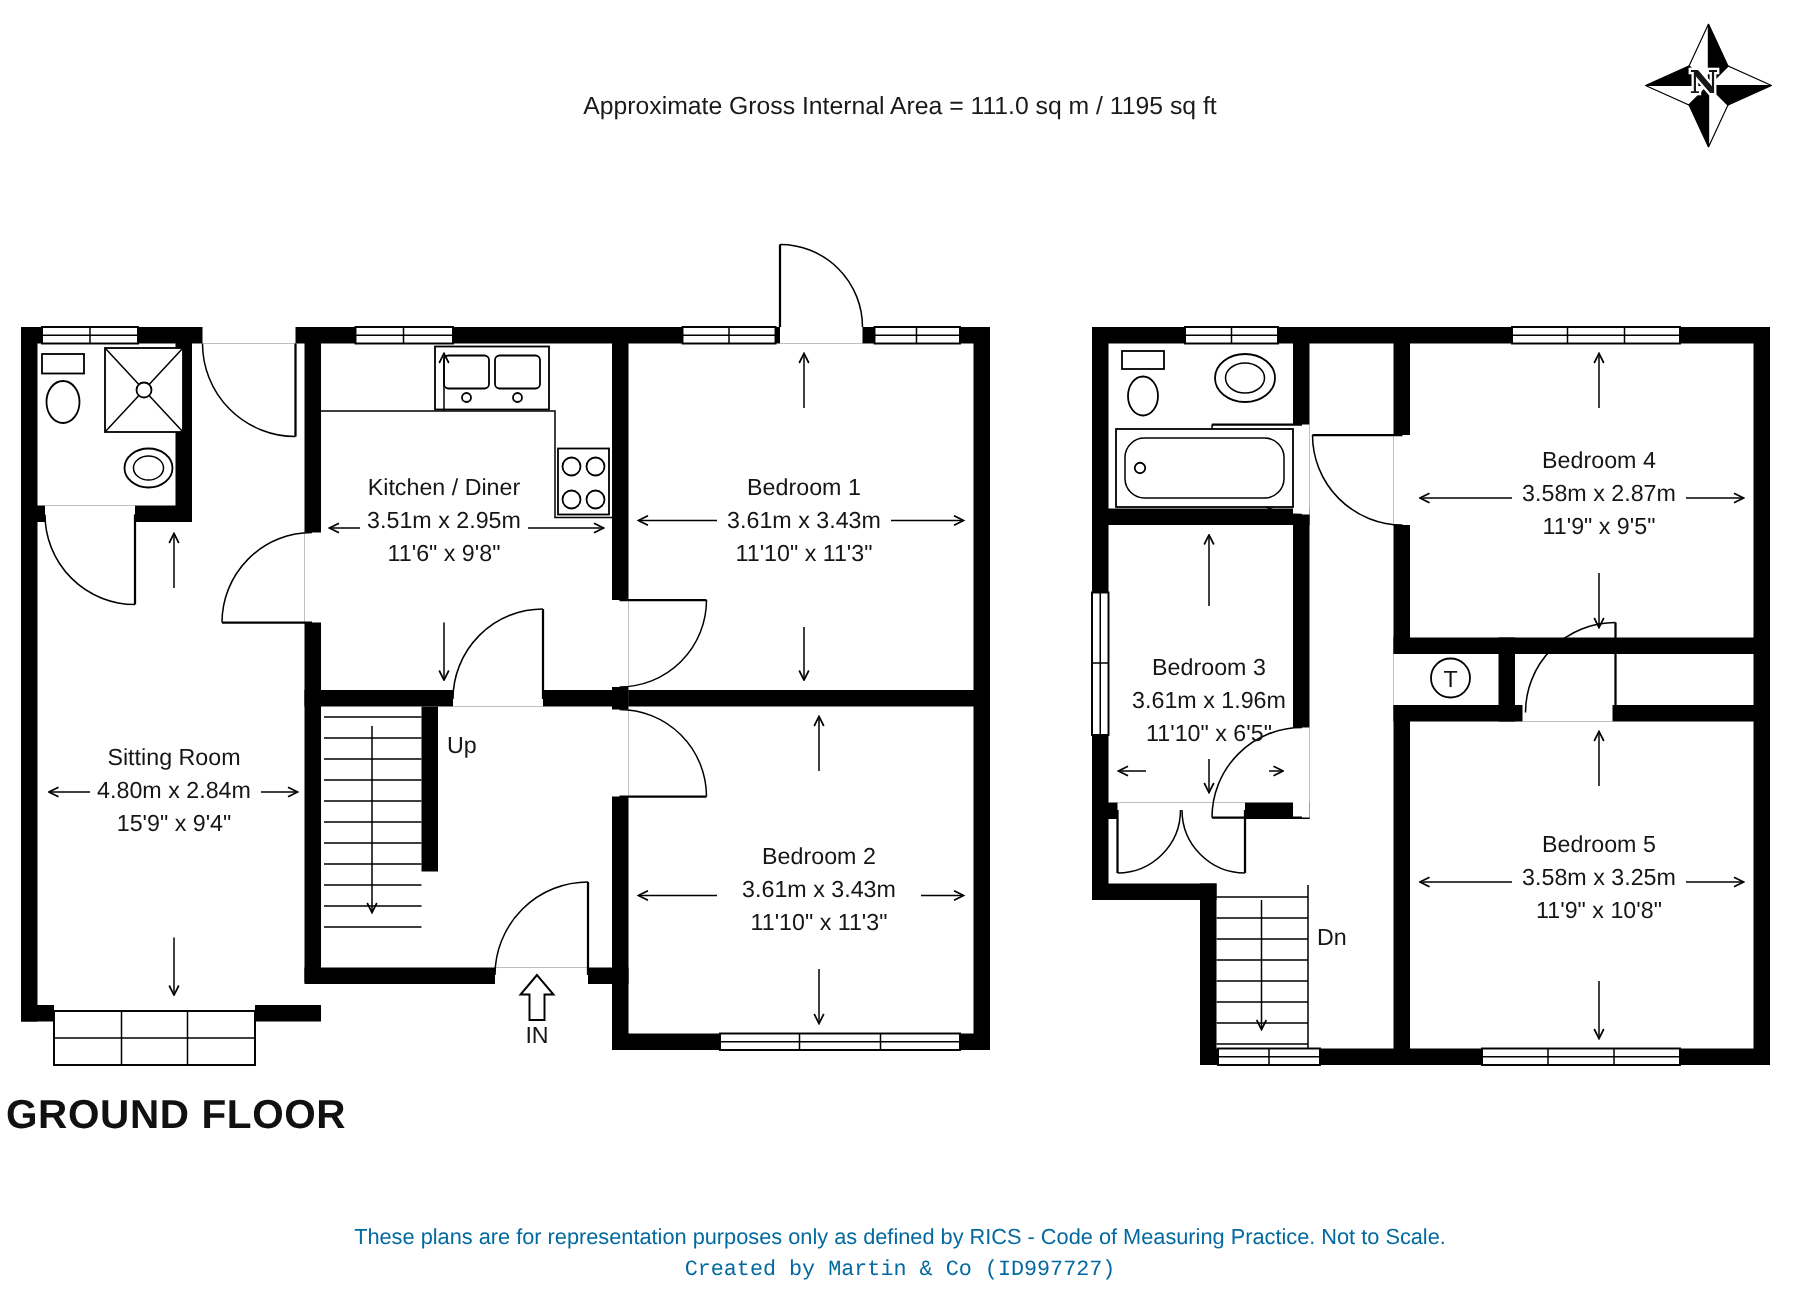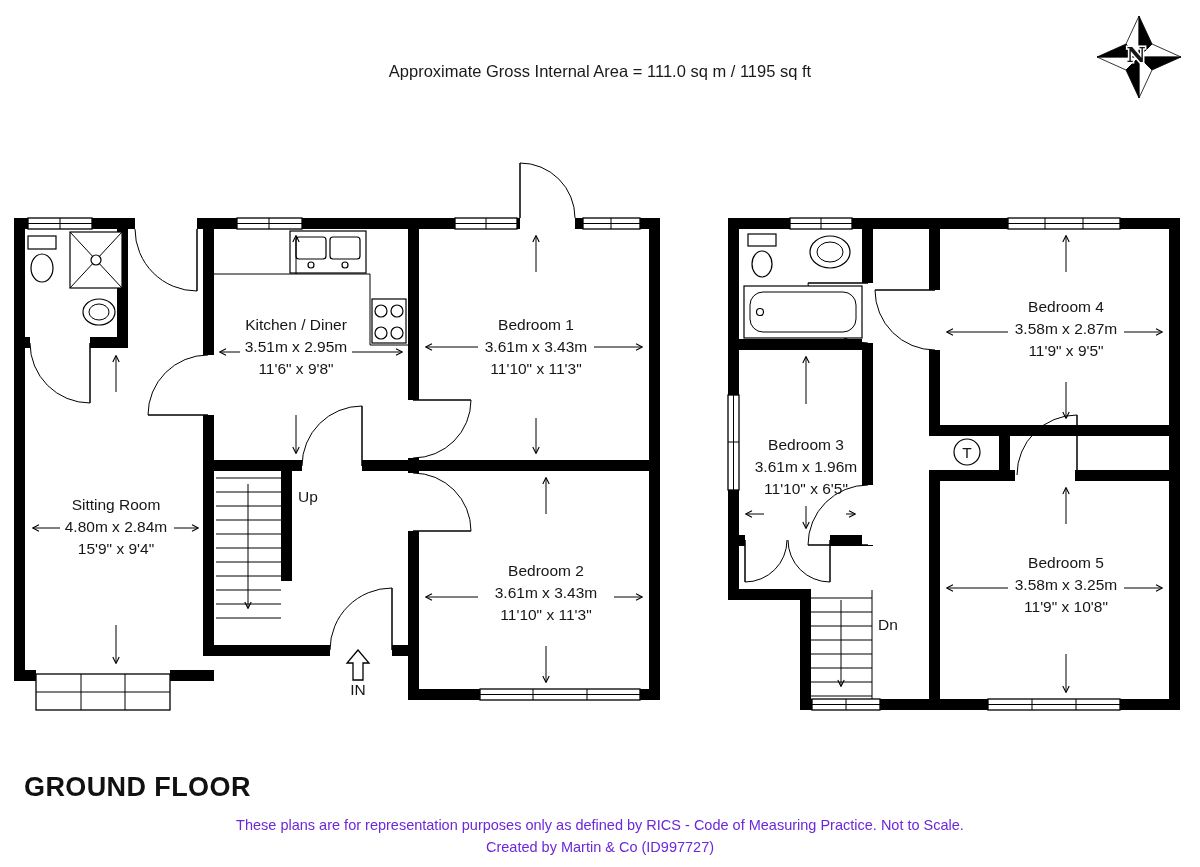--- a/index.html
+++ b/index.html
@@ -2,26 +2,26 @@
 <html><head>
 <meta charset="utf-8">
 <style>
   html,body{margin:0;padding:0;background:#fff;}
   .page{position:relative;width:1200px;height:867px;background:#fff;overflow:hidden;
         font-family:"Liberation Sans",sans-serif;color:#161616;padding-left:40px;}
   .header{position:absolute;top:62px;left:0;width:1200px;text-align:center;
           font-size:16.5px;color:#1a1a1a;}
   .floor-title{position:absolute;top:728px;font-size:27px;font-weight:700;
                letter-spacing:.4px;color:#111;}
-  .floor-title.ground{left:24px;margin-top:44px;}
+  .floor-title.ground{left:4px;}
   .floor-title.first{left:722px;}
   .footer-line{position:absolute;left:0;width:1200px;text-align:center;
-               font-size:14.5px;color:#6d28d9;}
+               font-size:14.5px;color:#0369a1;}
   .footer-line.l1{top:817px;}
-  .footer-line.l2{top:839px;}
+  .footer-line.l2{top:839px;font-family:Liberation Mono, monospace;}
   svg{position:absolute;top:0;left:0;}
   svg text{font-family:"Liberation Sans",sans-serif;font-size:15.5px;fill:#161616;}
   .walls rect{fill:#000;}
   .open rect{fill:#fff;}
   .win rect{fill:#fff;stroke:#000;stroke-width:1.3;}
   .win line{stroke:#000;stroke-width:1;}
   .doors path{fill:none;stroke:#000;stroke-width:1;}
   .doors line{stroke:#000;stroke-width:1.5;}
   .fix rect,.fix ellipse,.fix circle,.fix path{fill:#fff;stroke:#000;stroke-width:1.2;}
   .fix .thin{stroke-width:1;}

